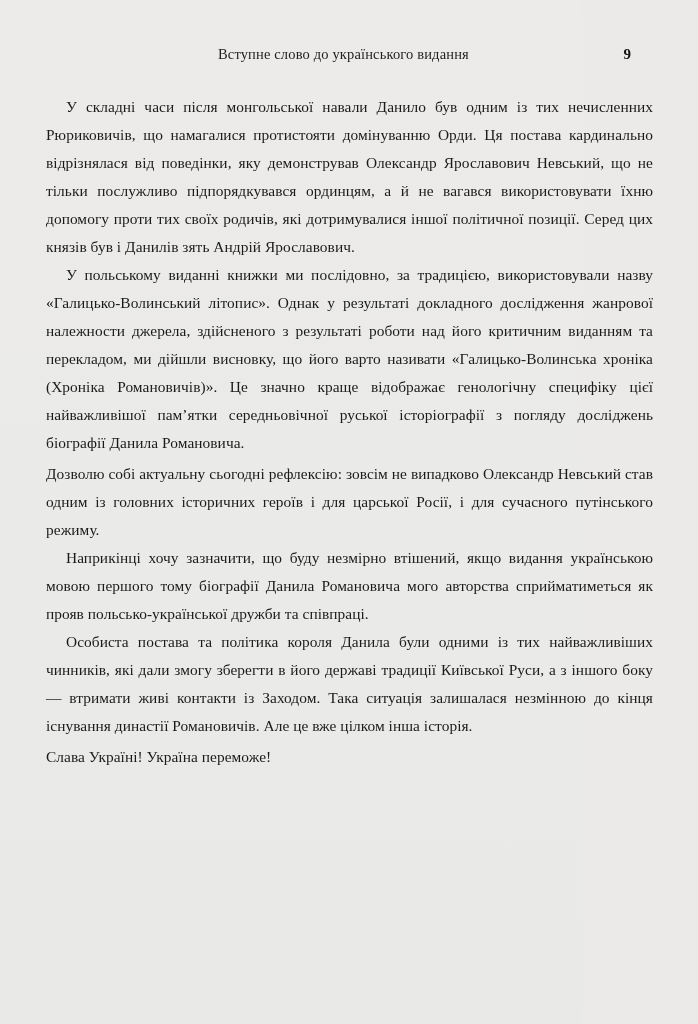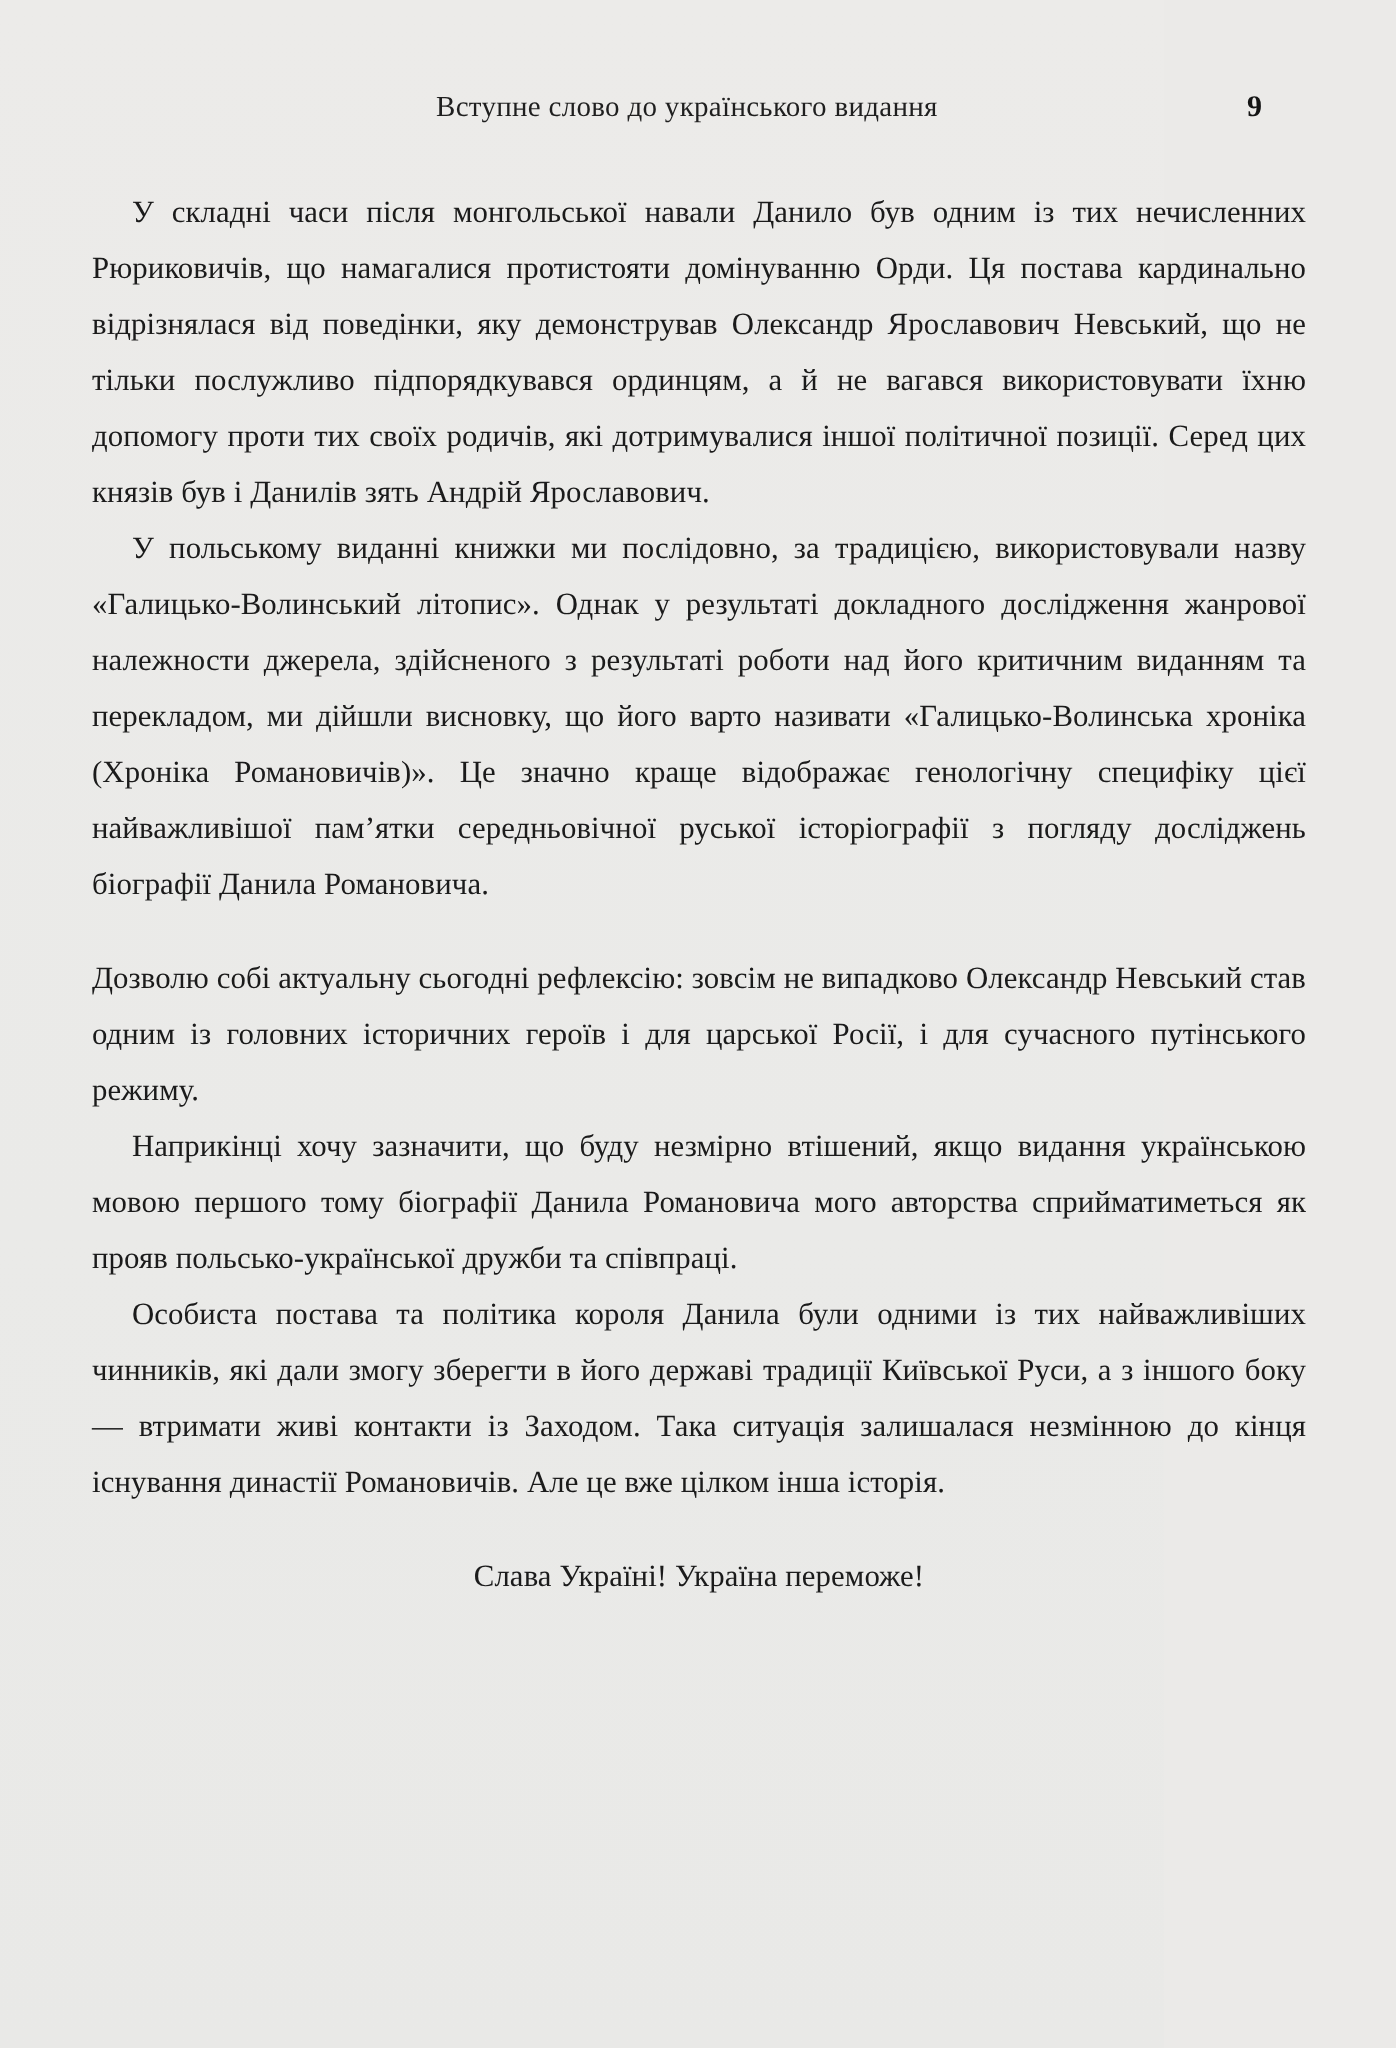--- a/index.html
+++ b/index.html
@@ -66,27 +66,27 @@
     color: #1b1b1b;
     letter-spacing: 0.05px;
   }
   p.indent {
     text-indent: 20px;
   }
   p.noindent {
     text-indent: 0;
   }
   p.gap-before {
-    margin-top: 19px;
+    margin-top: 3px;
   }
   p.last-line {
     text-indent: 0;
   }
   .p-cont:last-child {
-    text-align: center;
+    text-align: left;
   }
 </style>
 </head>
 <body>
 
 <div class="page">
 
   <div class="running-head">
     <span class="running-head-title">Вступне слово до українського видання</span>
     <span class="folio">9</span>

